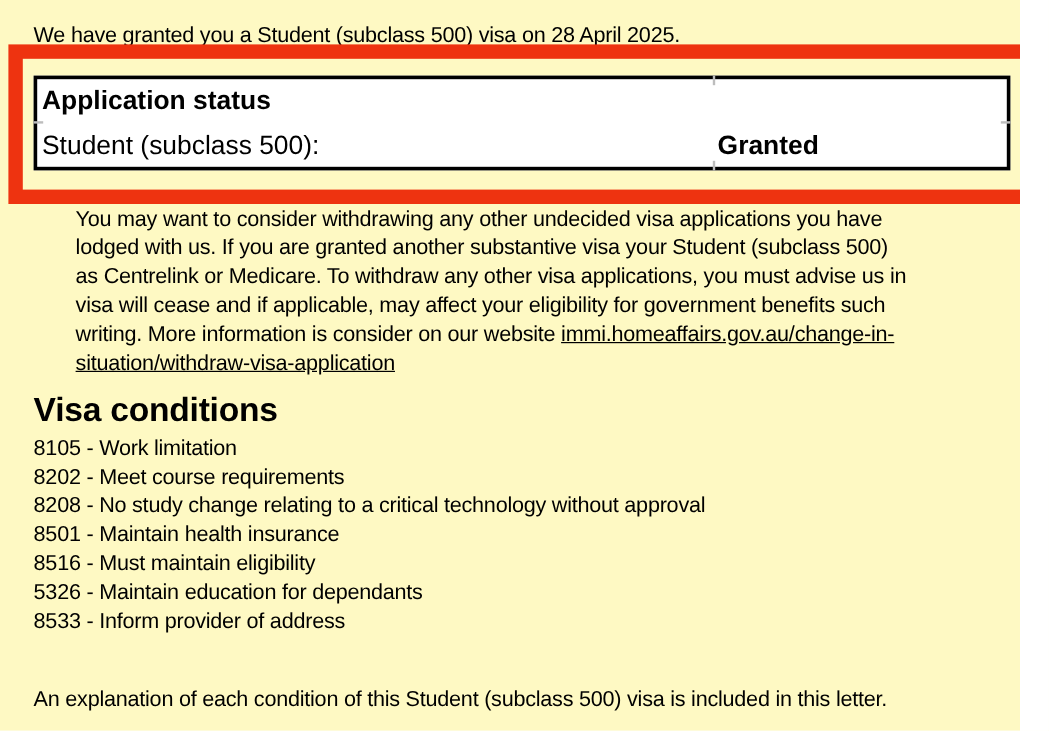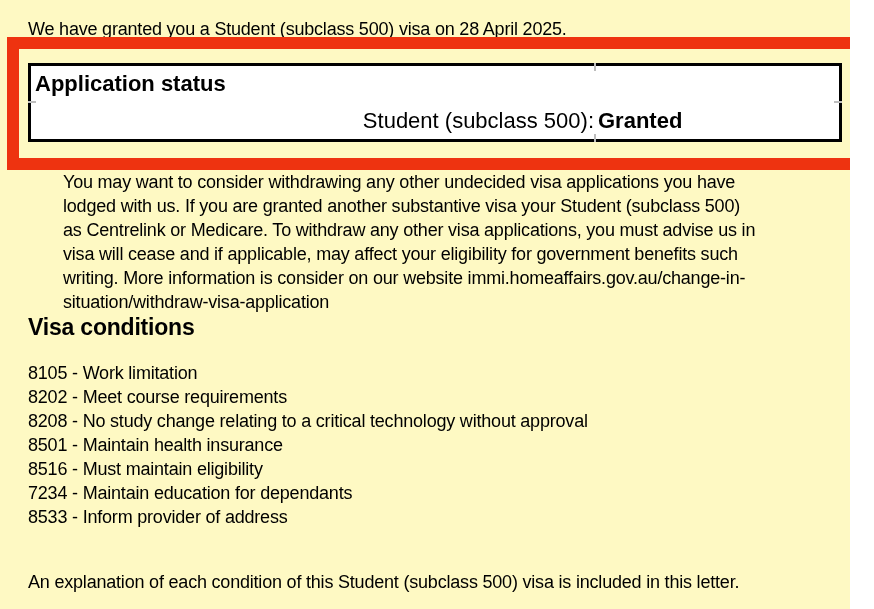--- a/index.html
+++ b/index.html
@@ -50,21 +50,20 @@
     border: 3px solid #000000;
     background: #ffffff;
     z-index: 4;
     font-size: 22px;
   }
   .status-row {
     display: flex;
     align-items: center;
     height: 36.5px;
     overflow: visible;
-    text-align: right;
   }
   .cell-header {
     font-weight: bold;
     padding-left: 4px;
     white-space: nowrap;
   }
   .cell-label {
     width: 563px;
     padding-left: 4px;
     box-sizing: border-box;
@@ -84,28 +83,29 @@
 
   .para {
     position: absolute;
     left: 43px;
     top: 170px;
     z-index: 1;
     margin-left: 20px;
   }
   .link {
     color: #000000;
+    text-decoration: underline;
     cursor: pointer;
   }
   .vc-heading {
     position: absolute;
     left: 28px;
-    top: 314px;
+    top: 329px;
     margin: 0;
-    font-size: 23px;
+    font-size: 28px;
     line-height: 26px;
     font-weight: bold;
     letter-spacing: -0.2px;
     white-space: nowrap;
   }
   .conditions {
     position: absolute;
     left: 28px;
     top: 361px;
   }
@@ -148,19 +148,19 @@
   </div>
 
   <h2 class="vc-heading">Visa conditions</h2>
 
   <div class="conditions bodytext">
     <div>8105 - Work limitation</div>
     <div>8202 - Meet course requirements</div>
     <div>8208 - No study change relating to a critical technology without approval</div>
     <div>8501 - Maintain health insurance</div>
     <div>8516 - Must maintain eligibility</div>
-    <div>7234 - Maintain education for dependants</div>
+    <div>5326 - Maintain education for dependants</div>
     <div>8533 - Inform provider of address</div>
   </div>
 
   <div class="closing bodytext">An explanation of each condition of this Student (subclass 500) visa is included in this letter.</div>
 
 </div>
 
 </body></html>

